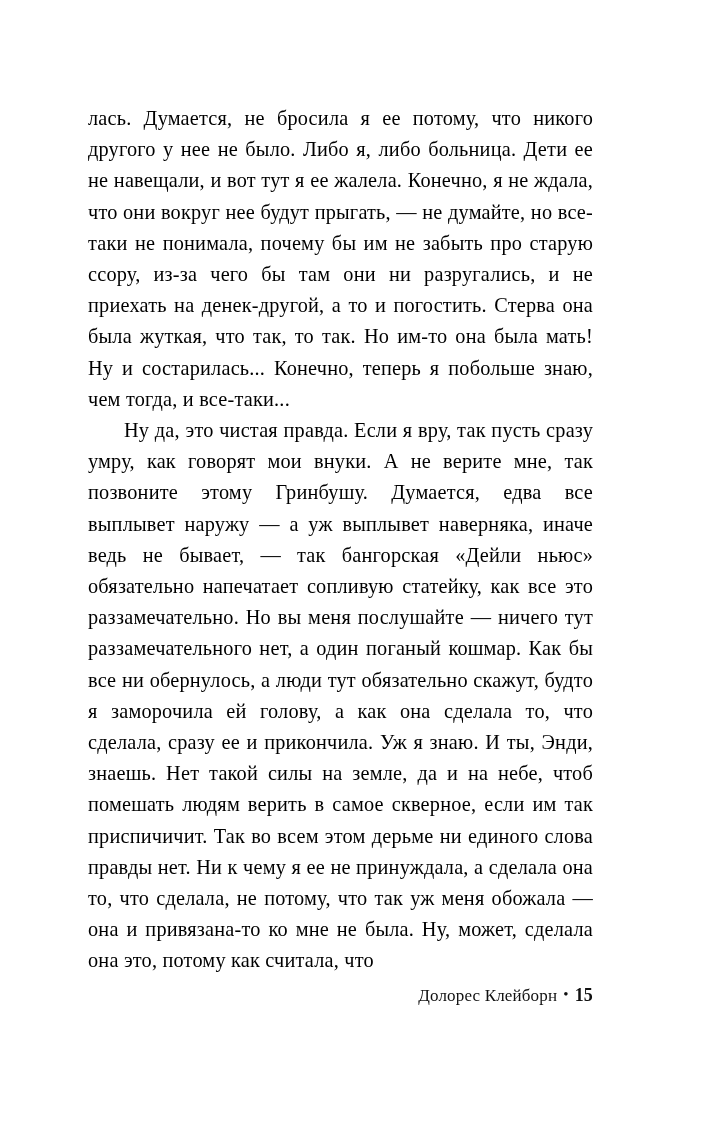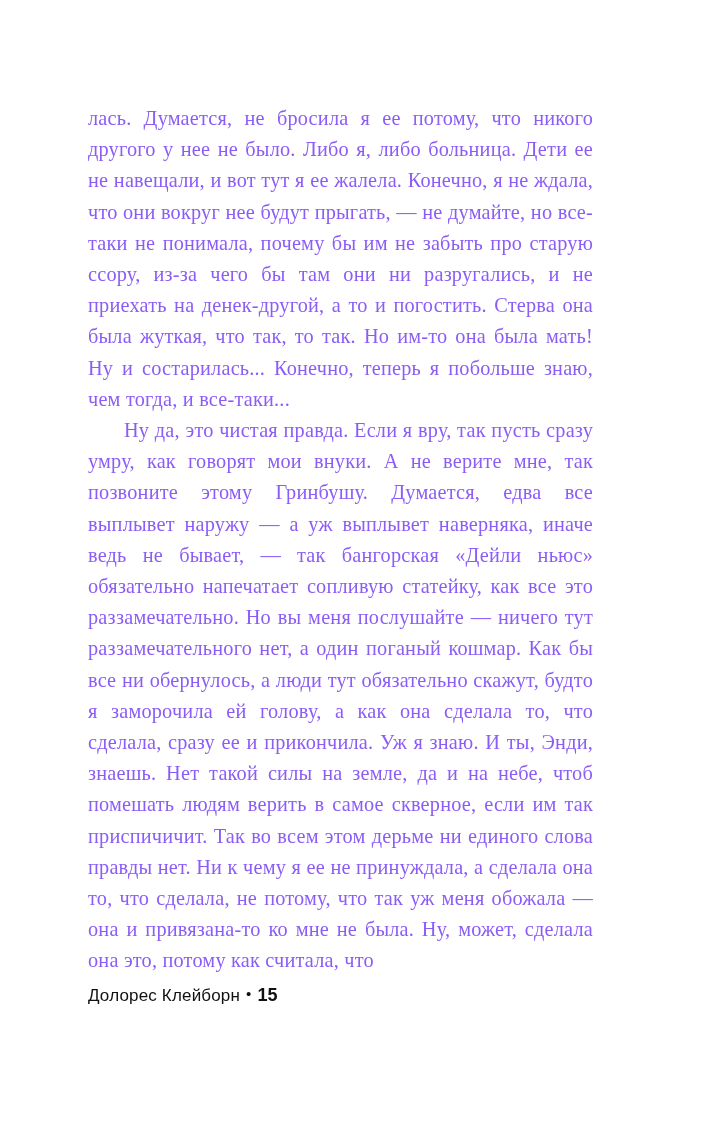--- a/index.html
+++ b/index.html
@@ -29,33 +29,33 @@
     top: 103px;
     width: 505px;
   }
   .para {
     margin: 0;
     font-size: 20.3px;
     line-height: 31.2px;
     text-align: justify;
     text-justify: inter-word;
     letter-spacing: 0.01em;
-    color: #8b5cf6;
+    color: #000000;
     hyphens: manual;
   }
   .para.indent {
     text-indent: 36px;
   }
   .footer {
     position: absolute;
     left: 88px;
     top: 985px;
     width: 505px;
-    text-align: left;
-    font-family: Liberation Sans, sans-serif;
+    text-align: right;
+    font-family: Liberation Serif, serif;
     font-size: 17px;
     color: #111111;
     letter-spacing: 0.01em;
   }
   .footer .sep {
     display: inline-block;
     margin: 0 6px;
     font-size: 15px;
     vertical-align: 2px;
   }

